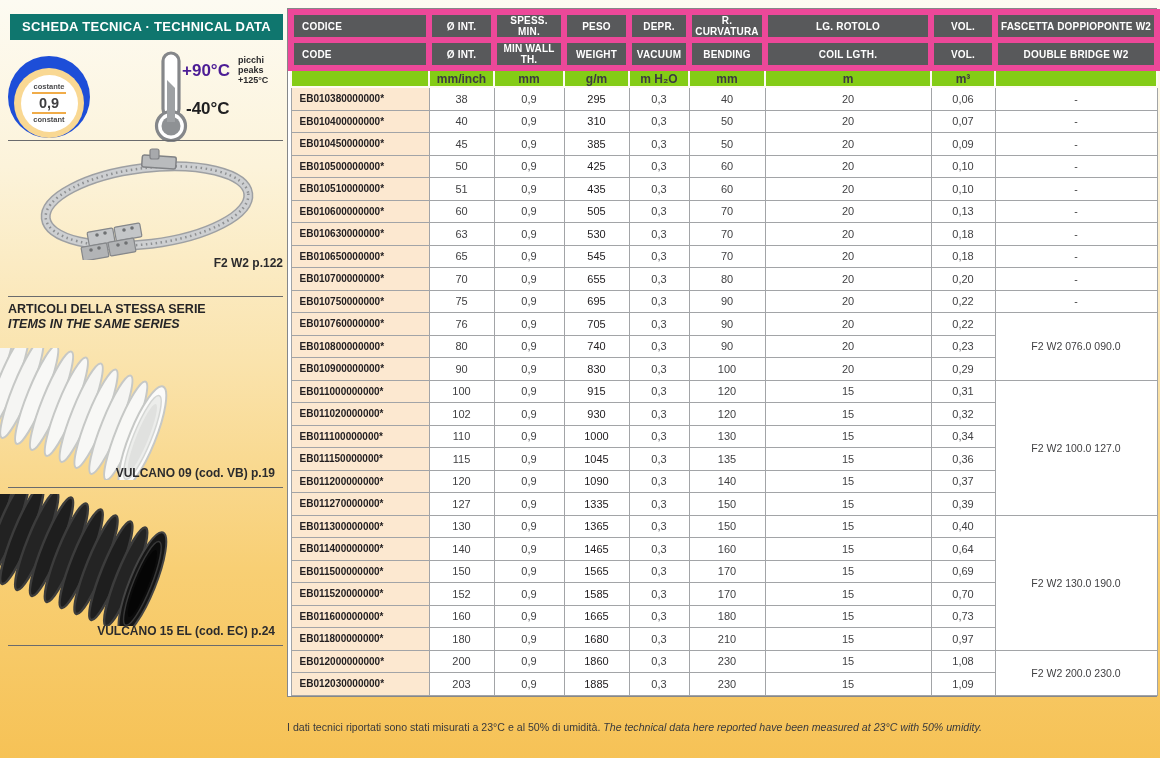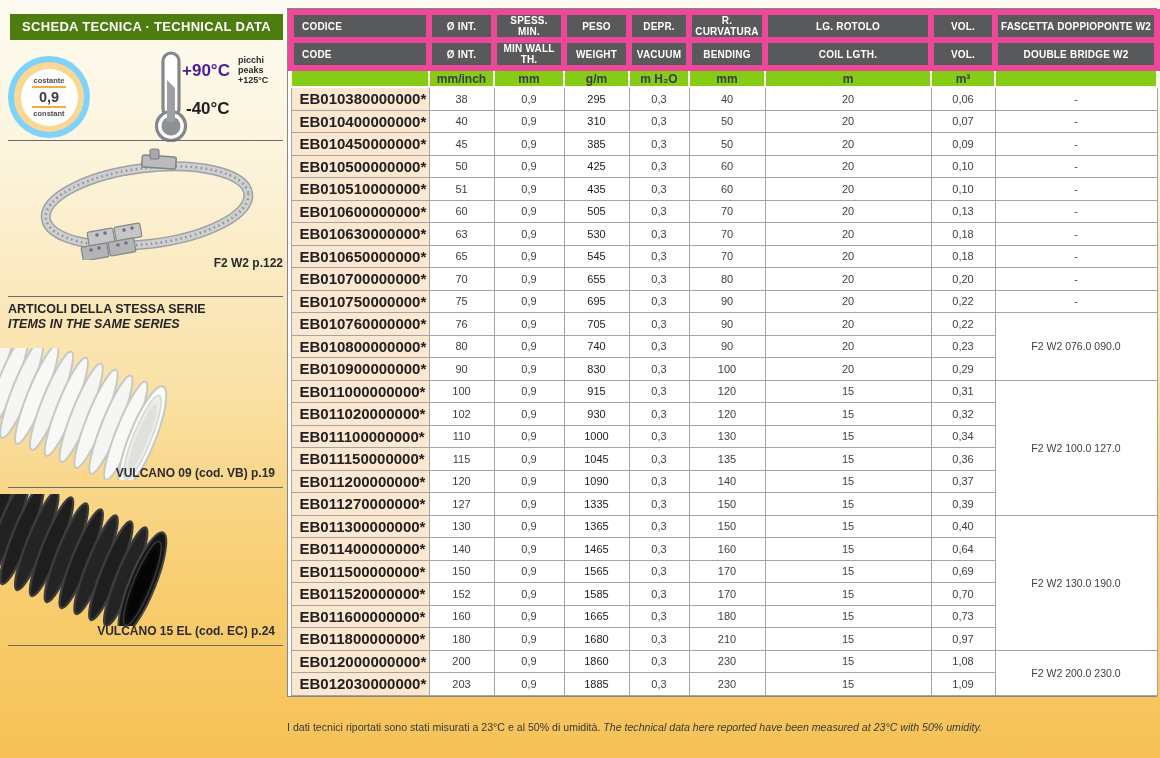--- a/index.html
+++ b/index.html
@@ -6,26 +6,26 @@
   body{
     width:1160px;height:758px;position:relative;overflow:hidden;
     background:linear-gradient(180deg,#FDFBF2 0%,#FCF3DA 22%,#FAE3AC 48%,#F8CF74 75%,#F6C256 100%);
     font-family:"Liberation Sans", sans-serif;
     -webkit-font-smoothing:antialiased;
   }
   .abs{position:absolute;}
 
   
   .title-bar{
-    left:10px;top:14px;width:273px;height:26px;background:#4d7c0f;color:#FFFFFF;
+    left:10px;top:14px;width:273px;height:26px;background:#0f766e;color:#FFFFFF;
     font-weight:bold;font-size:13px;letter-spacing:.3px;text-align:center;line-height:26px;
   }
   .badge{
-    left:8px;top:56px;width:82px;height:82px;border-radius:50%;background:#7dd3fc;
-    display:flex;align-items:center;justify-content:center;
+    left:8px;top:56px;width:82px;height:82px;border-radius:50%;background:#1d4ed8;
+    display:flex;align-items:flex-end;justify-content:center;
   }
   .badge-ring{width:70px;height:70px;border-radius:50%;background:#F9D893;display:flex;align-items:center;justify-content:center;}
   .badge-center{width:57px;height:57px;border-radius:50%;background:#FFFFFF;display:flex;flex-direction:column;align-items:center;justify-content:center;}
   .badge-center .sm{font-size:7.5px;font-weight:bold;color:#4A4A4C;line-height:8px;}
   .badge-center .big{font-size:14.5px;font-weight:bold;color:#3E3E40;line-height:15px;}
   .badge-rule{width:34px;height:2px;background:#F0AC49;margin:1.5px 0;}
 
   .thermo-svg{left:152px;top:50px;}
   .t-max{left:182px;top:61px;font-size:17px;font-weight:bold;color:#4c1d95;}
   .t-min{left:186px;top:99px;font-size:17px;font-weight:bold;color:#1F1F21;}
@@ -61,21 +61,21 @@
   table.spec thead th.th-code{text-align:left;padding-left:8px;}
   table.spec thead td.unit{
     background:#84cc16;color:#3C3C3E;font-size:12px;font-weight:bold;height:15px;
     border:2px solid #FDFBF2;text-align:center;padding:0;
   }
   table.spec tbody td{
     border:1px solid #A2A4A7;height:21.5px;padding:0;font-size:11px;color:#414143;
     text-align:center;background:#FFFFFF;vertical-align:middle;
   }
   table.spec tbody td.code-cell{
-    background:#FCE8D0;text-align:left;padding-left:8px;font-weight:bold;color:#232022;font-size:15px;
+    background:#FCE8D0;text-align:left;padding-left:8px;font-weight:bold;color:#232022;font-size:10px;
   }
   table.spec tbody td.bold{font-weight:normal;color:#232022;}
   table.spec tbody tr.group-start td{border-top:1.5px solid #85878A;}
   table.spec tbody td.clamp-cell{font-size:10.5px;}
 
   
   .footer{left:287px;top:721px;width:868px;font-size:10.6px;line-height:12.5px;color:#39393B;}
   .footer .en{font-style:italic;text-align:center;}
 </style>
 </head>

